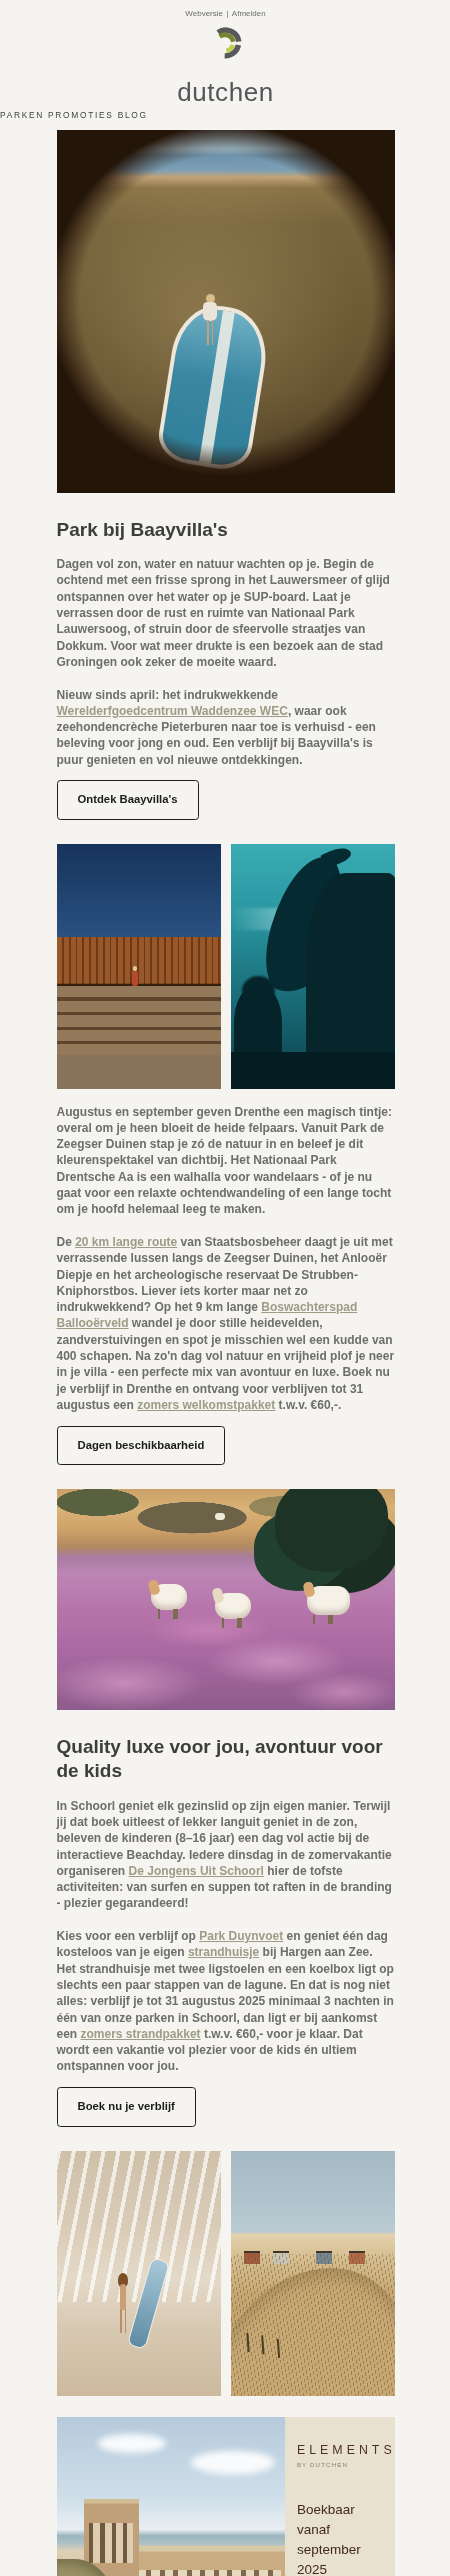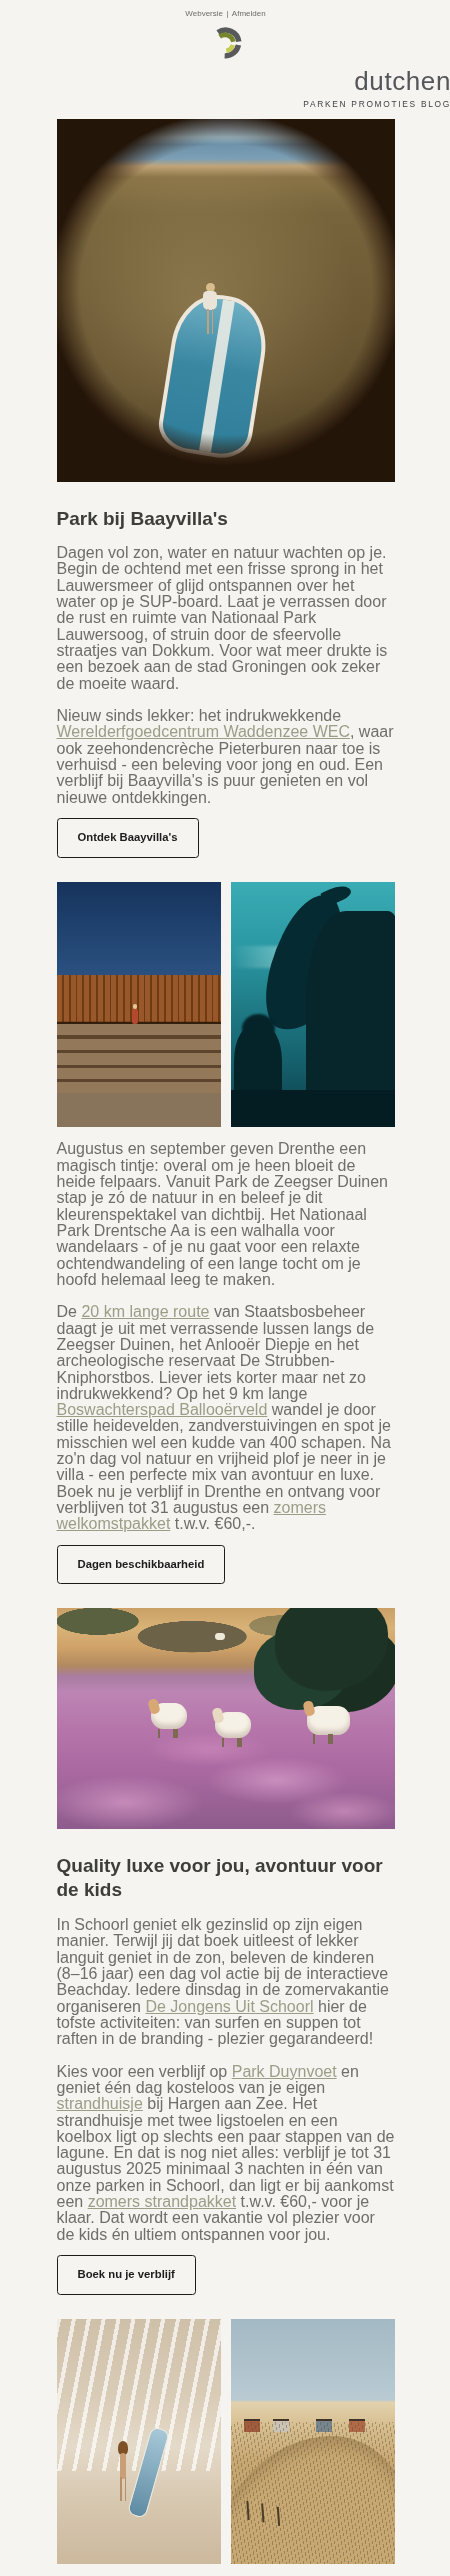--- a/index.html
+++ b/index.html
@@ -4,26 +4,26 @@
 <style>
   html,body{margin:0;padding:0;background:#f5f4f0;}
   body{width:451px;font-family:"Liberation Sans",sans-serif;-webkit-font-smoothing:antialiased;padding-bottom:7.3px;}
   .content{width:338px;margin:0 auto;}
 
   
   .toplinks{padding-top:9px;text-align:center;font-size:8px;color:#6d6e68;}
   .toplinks a{color:#6d6e68;cursor:pointer;}
   .toplinks .sep{margin:0 3.4px;text-decoration:none;}
   .logo{margin-top:6.8px;text-align:center;height:35px;}
-  .brand{margin-top:7px;text-align:right;font-size:26px;line-height:28px;color:#55565a;letter-spacing:0.6px;}
-  .tagline{margin-top:4.5px;text-align:right;font-size:8.4px;line-height:11.3px;letter-spacing:1.7px;color:#3f4144;}
+  .brand{margin-top:18px;text-align:center;font-size:26px;line-height:28px;color:#55565a;letter-spacing:0.6px;}
+  .tagline{margin-top:4.5px;text-align:left;font-size:8.4px;line-height:11.3px;letter-spacing:1.7px;color:#3f4144;}
 
   
   .heading{margin:25px 0 0;font-size:19px;line-height:24px;font-weight:700;color:#3d3e3a;}
-  .para{margin:14.6px 0 0;font-size:16px;line-height:16.3px;color:#6e6f69;}
+  .para{margin:14.6px 0 0;font-size:12px;line-height:16.3px;color:#6e6f69;font-weight:bold;}
   .para + .para{margin-top:16.3px;}
   .tlink{color:#9c9d87;text-decoration:underline;cursor:pointer;}
   .btn{display:inline-block;margin-top:12.4px;padding:12px 20px;border:1.1px solid #1c1c1c;border-radius:3.4px;
        background:transparent;font-size:11.3px;line-height:13.5px;font-weight:700;color:#1c1c1c;cursor:pointer;
        font-family:Liberation Sans, sans-serif;}
 
   
   .imgrow{margin-top:24px;display:flex;gap:10px;}
   .imgrow .ph{width:164px;height:245px;position:relative;overflow:hidden;cursor:pointer;}
   .bigimg{margin-top:24px;width:338px;position:relative;overflow:hidden;cursor:pointer;}
@@ -171,21 +171,21 @@
     <div class="hero-child">
       <span class="child-head"></span>
       <span class="child-dress"></span>
       <span class="child-legs"></span>
     </div>
   </div>
 
   
   <h1 class="heading">Park bij Baayvilla's</h1>
   <p class="para"><span>Dagen vol zon, water en natuur wachten op je. Begin de ochtend met een frisse sprong in het Lauwersmeer of glijd ontspannen over het water op je SUP-board. Laat je verrassen door de rust en ruimte van Nationaal Park Lauwersoog, of struin door de sfeervolle straatjes van Dokkum. Voor wat meer drukte is een bezoek aan de stad Groningen ook zeker de moeite waard.</span></p>
-  <p class="para"><span>Nieuw sinds lekker: het indrukwekkende </span><a class="tlink">Werelderfgoedcentrum Waddenzee WEC</a><span>, waar ook zeehondencrèche Pieterburen naar toe is verhuisd - een beleving voor jong en oud. Een verblijf bij Baayvilla's is puur genieten en vol nieuwe ontdekkingen.</span></p>
+  <p class="para"><span>Nieuw sinds april: het indrukwekkende </span><a class="tlink">Werelderfgoedcentrum Waddenzee WEC</a><span>, waar ook zeehondencrèche Pieterburen naar toe is verhuisd - een beleving voor jong en oud. Een verblijf bij Baayvilla's is puur genieten en vol nieuwe ontdekkingen.</span></p>
   <a class="btn">Ontdek Baayvilla's</a>
 
   <div class="imgrow">
     <div class="ph img-wec">
       <div class="wec-slats"></div>
       <div class="wec-steps"></div>
       <div class="wec-ground"></div>
       <div class="wec-child"></div>
     </div>
     <div class="ph img-seal">

